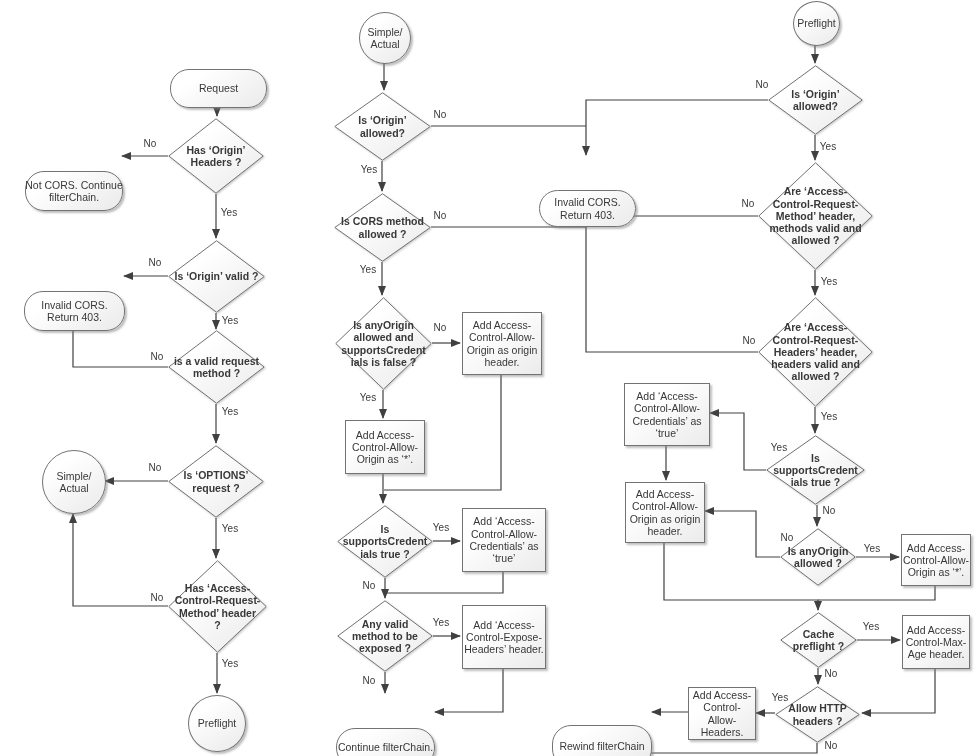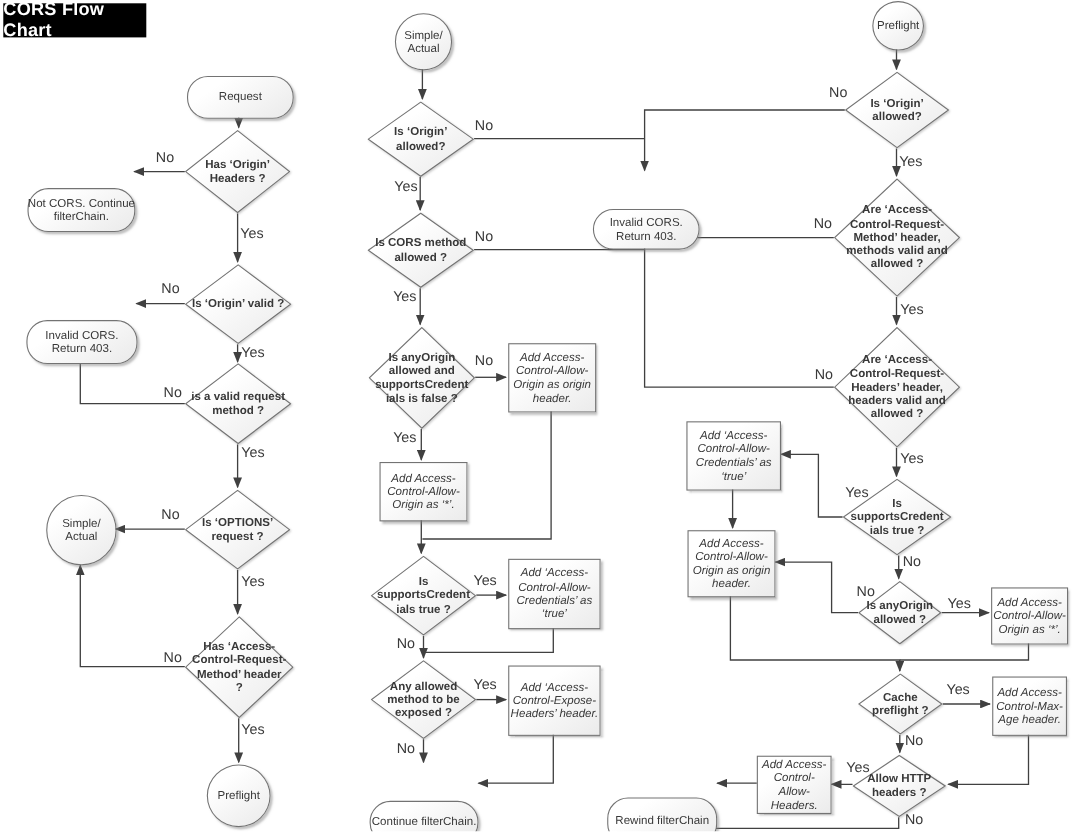--- a/index.html
+++ b/index.html
@@ -13,25 +13,25 @@
         text-align:center;color:#383838;font-size:10.5px;line-height:1.17;z-index:1;}
   .node .node-label{position:relative;z-index:2;white-space:nowrap;}
   .stadium{border:1px solid #737373;border-radius:19px;
            background:linear-gradient(145deg,#ffffff 25%,#eaeaea);
            box-shadow:2px 2px 2px rgba(130,130,130,.5);margin-top:33px;}
   .circle{border:1px solid #737373;border-radius:50%;
           background:linear-gradient(145deg,#ffffff 25%,#eaeaea);
           box-shadow:2px 2px 2px rgba(130,130,130,.5);}
   .rect{border:1px solid #737373;
         background:linear-gradient(145deg,#ffffff 30%,#ebebeb);
-        box-shadow:2px 2px 2px rgba(130,130,130,.5);font-style:italic;}
+        box-shadow:2px 2px 2px rgba(130,130,130,.5);}
   .diamond{border:none;background:none;box-shadow:none;font-weight:bold;}
   .diamond > svg{position:absolute;left:0;top:0;z-index:1;
                  filter:drop-shadow(1.6px 1.6px 1px rgba(130,130,130,.45));}
-  .edge-label{position:absolute;transform:translate(-50%,-50%);font-size:13px;
+  .edge-label{position:absolute;transform:translate(-50%,-50%);font-size:10px;
               color:#3a3a3a;z-index:2;white-space:nowrap;}
 </style>
 </head>
 <body>
 
 <div id="canvas">
   <svg id="edge-layer" width="976" height="756">
       <defs>
         <linearGradient id="gfill" x1="0" y1="0" x2="1" y2="1">
           <stop offset="0.3" stop-color="#ffffff"></stop>
@@ -81,23 +81,20 @@
       <polyline points="856,557 899,557" fill="none" stroke="#404040" stroke-width="1.2" marker-end="url(#arw)"></polyline>
       <polyline points="664,541 664,600 818,600 818,610" fill="none" stroke="#404040" stroke-width="1.2" marker-end="url(#arw)"></polyline>
       <polyline points="935,584 935,600 818,600" fill="none" stroke="#404040" stroke-width="1.2"></polyline>
       <polyline points="857,640 900,640" fill="none" stroke="#404040" stroke-width="1.2" marker-end="url(#arw)"></polyline>
       <polyline points="818,668 818,684" fill="none" stroke="#404040" stroke-width="1.2" marker-end="url(#arw)"></polyline>
       <polyline points="935,667 935,713 862,713" fill="none" stroke="#404040" stroke-width="1.2" marker-end="url(#arw)"></polyline>
       <polyline points="775,713 756,713" fill="none" stroke="#404040" stroke-width="1.2" marker-end="url(#arw)"></polyline>
       <polyline points="688,712 652,712" fill="none" stroke="#404040" stroke-width="1.2" marker-end="url(#arw)"></polyline>
       <polyline points="817,743 817,753 601,753 601,735" fill="none" stroke="#404040" stroke-width="1.2" marker-end="url(#arw)"></polyline>
     </svg>
-  <div class="title-block">
-    <span>CORS Flow Chart</span>
-  </div>
   <div id="nodes">
       <div class="node stadium" style="left: 170px; top: 36px; width: 95px; height: 37px;">
         <div class="node-label">
           <div>Request</div>
         </div>
       </div>
       <div class="node diamond" style="left: 168px; top: 118px; width: 96px; height: 76px;">
         <svg width="96" height="76">
           <polygon points="48,0.8 95.2,38 48,75.2 0.8,38" fill="url(#gfill)" stroke="#737373" stroke-width="1"></polygon>
         </svg>
@@ -238,21 +235,21 @@
           <div>Control-Allow-</div>
           <div>Credentials’ as</div>
           <div>‘true’</div>
         </div>
       </div>
       <div class="node diamond" style="left: 337px; top: 600px; width: 96px; height: 72px;">
         <svg width="96" height="72">
           <polygon points="48,0.8 95.2,36 48,71.2 0.8,36" fill="url(#gfill)" stroke="#737373" stroke-width="1"></polygon>
         </svg>
         <div class="node-label">
-          <div>Any allowed</div>
+          <div>Any valid</div>
           <div>method to be</div>
           <div>exposed ?</div>
         </div>
       </div>
       <div class="node rect" style="left: 462px; top: 605px; width: 82px; height: 62px;">
         <div class="node-label">
           <div>Add ‘Access-</div>
           <div>Control-Expose-</div>
           <div>Headers’ header.</div>
         </div>

